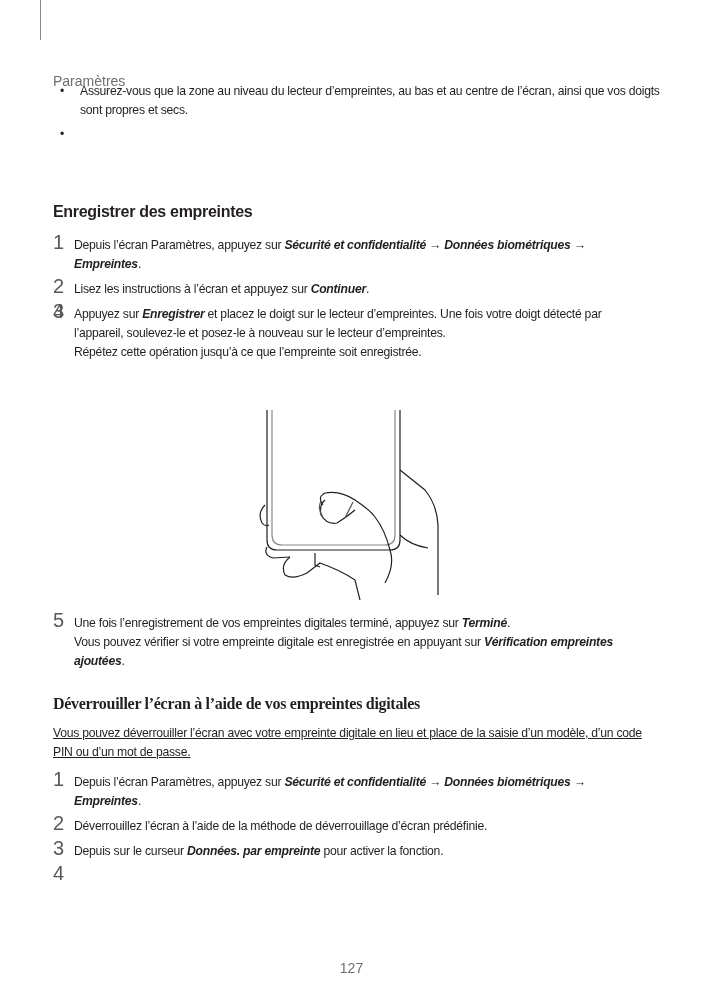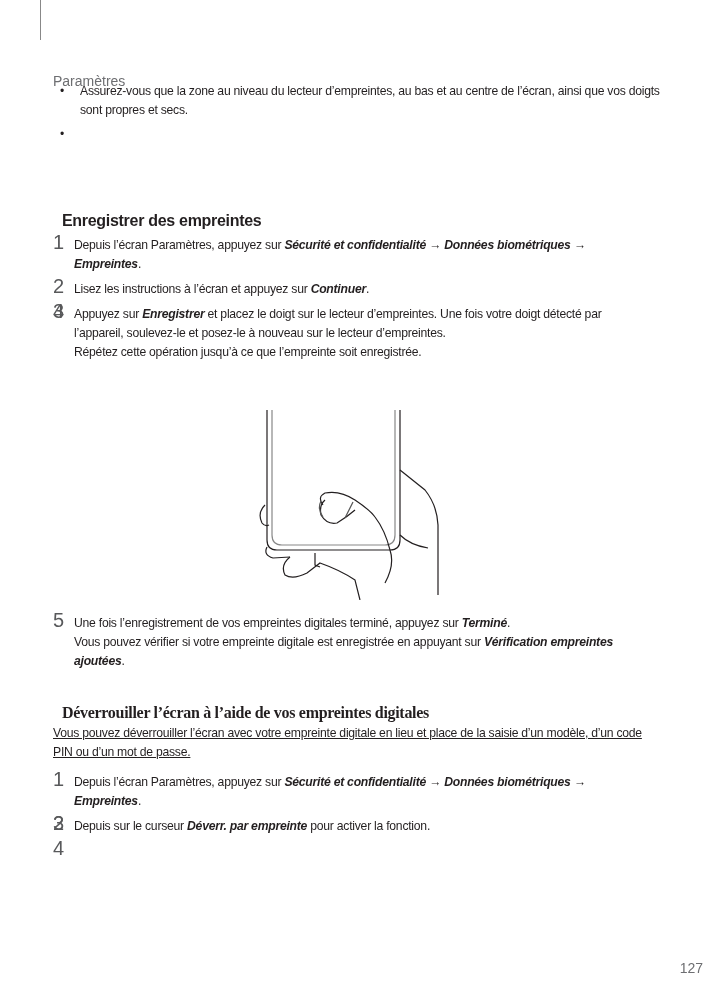--- a/index.html
+++ b/index.html
@@ -4,33 +4,33 @@
 <style>
   html, body { margin: 0; padding: 0; background: #ffffff; }
   body { width: 703px; height: 994px; position: relative; overflow: hidden;
          font-family: "Liberation Sans", sans-serif; color: #231f20; }
   .vline { position: absolute; left: 40px; top: 0; width: 1px; height: 40px; background: #888; }
   .header { position: absolute; left: 53px; top: 25px; font-size: 14px; color: #6d6e71; margin-top: 48px; }
   .txt { font-size: 12.2px; line-height: 19px; letter-spacing: -0.25px; }
   .bullets { position: absolute; left: 60px; top: 82px; width: 600px; }
   .bullet { position: relative; padding-left: 20px; margin-bottom: 5px; }
   .bullet .dot { position: absolute; left: 0; top: 0; }
-  h2 { font-size: 16px; font-weight: bold; margin: 9px; letter-spacing: -0.3px; color: #231f20; }
+  h2 { font-size: 16px; font-weight: bold; margin: 0; letter-spacing: -0.3px; color: #231f20; }
   .h-reg { position: absolute; left: 53px; top: 203px; }
   .h-unlock { position: absolute; left: 53px; top: 695px; font-family: Liberation Serif, serif; }
   .steps { position: absolute; left: 53px; width: 600px; }
   .step { position: relative; padding-left: 21px; margin-bottom: 6px; }
   .step .num { position: absolute; left: 0; top: -3px; font-size: 20px; color: #58595b; font-weight: normal; }
   .b { font-weight: bold; font-style: italic; }
   .steps1 { top: 236px; }
   .steps5 { top: 614px; }
   .steps2 { top: 773px; }
   .intro { position: absolute; left: 53px; top: 724px; width: 600px; text-decoration: underline; }
   .illus { position: absolute; left: 245px; top: 405px; width: 215px; height: 195px; }
-  .pagenum { position: absolute; left: 0; width: 703px; top: 960px; text-align: right; font-size: 14px; color: #6d6e71; }
+  .pagenum { position: absolute; left: 0; width: 703px; top: 960px; text-align: center; font-size: 14px; color: #6d6e71; }
 </style>
 </head>
 <body>
 
 <div class="vline"></div>
 <div class="header">Paramètres</div>
 
 <div class="bullets txt">
   <div class="bullet">
     <span class="dot">•</span>
@@ -92,23 +92,24 @@
 <h2 class="h-unlock">Déverrouiller l’écran à l’aide de vos empreintes digitales</h2>
 <div class="intro txt">Vous pouvez déverrouiller l’écran avec votre empreinte digitale en lieu et place de la saisie d’un modèle, d’un code PIN ou d’un mot de passe.</div>
 
 <div class="steps steps2 txt">
   <div class="step">
     <span class="num">1</span>
     <span>Depuis l’écran Paramètres, appuyez sur </span><span class="b">Sécurité et confidentialité</span><span> → </span><span class="b">Données biométriques</span><span> → </span><span class="b">Empreintes</span><span>.</span>
   </div>
   <div class="step">
     <span class="num">2</span>
+    <span>Déverrouillez l’écran à l’aide de la méthode de déverrouillage d’écran prédéfinie.</span>
   </div>
   <div class="step">
     <span class="num">3</span>
-    <span>Depuis sur le curseur </span><span class="b">Déverr. par empreinte</span><span> pour activer la fonction.</span>
+    <span>Depuis sur le curseur </span><span class="b">Données. par empreinte</span><span> pour activer la fonction.</span>
   </div>
   <div class="step">
     <span class="num">4</span>
   </div>
 </div>
 
 <div class="pagenum">127</div>
 
 </body></html>

